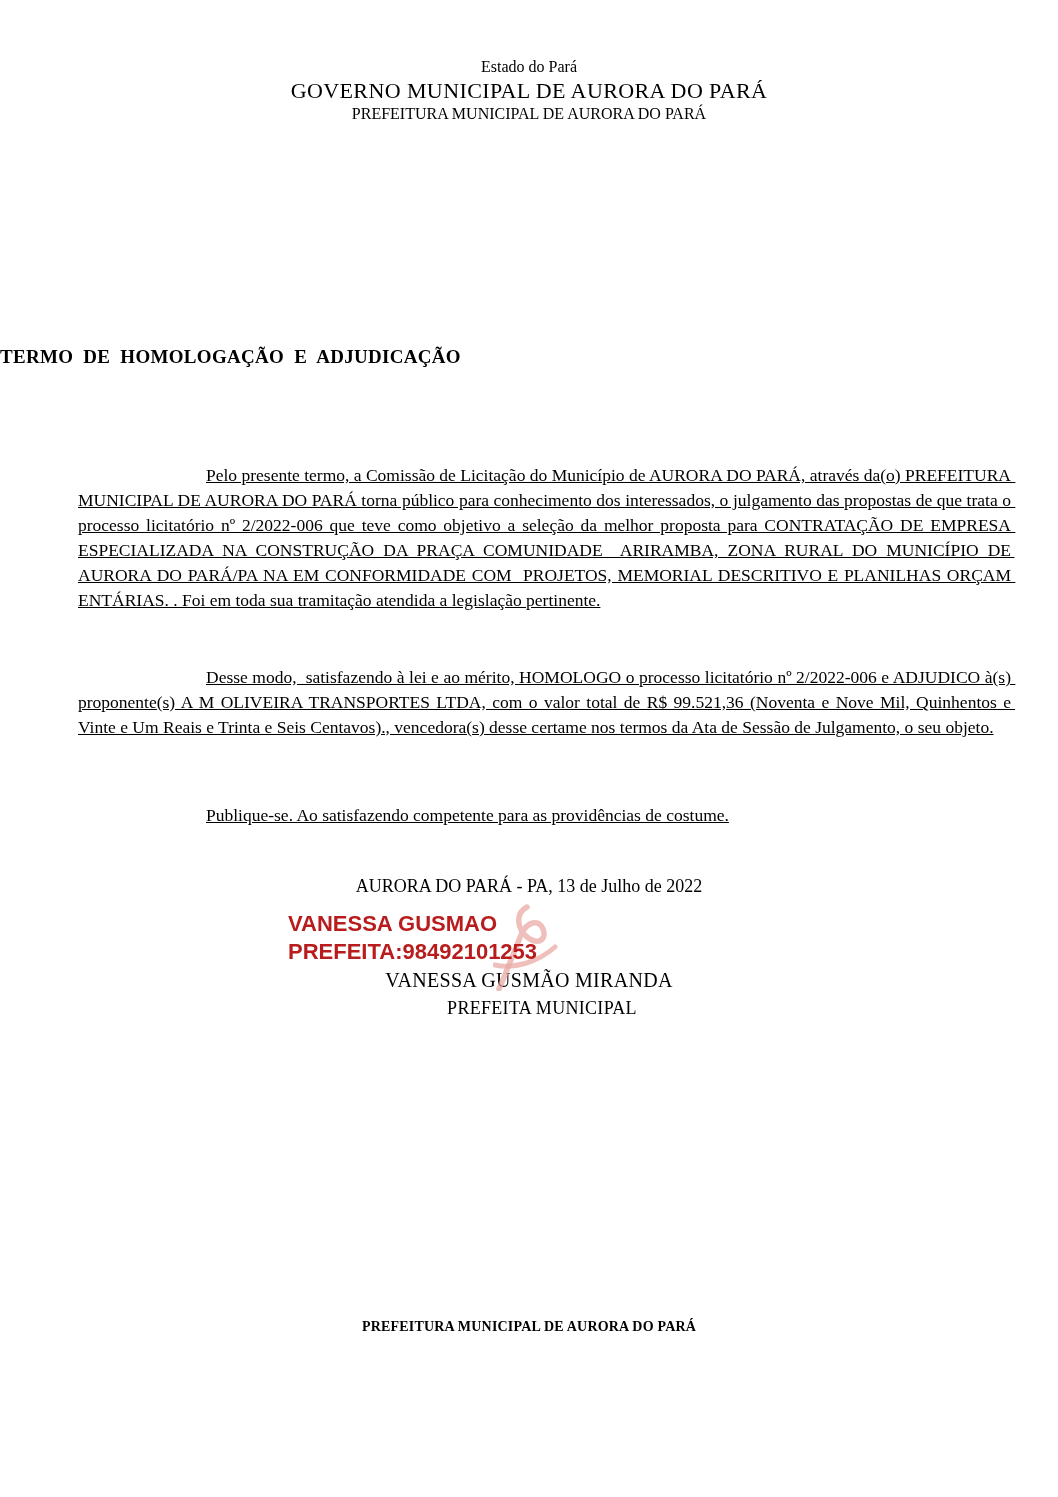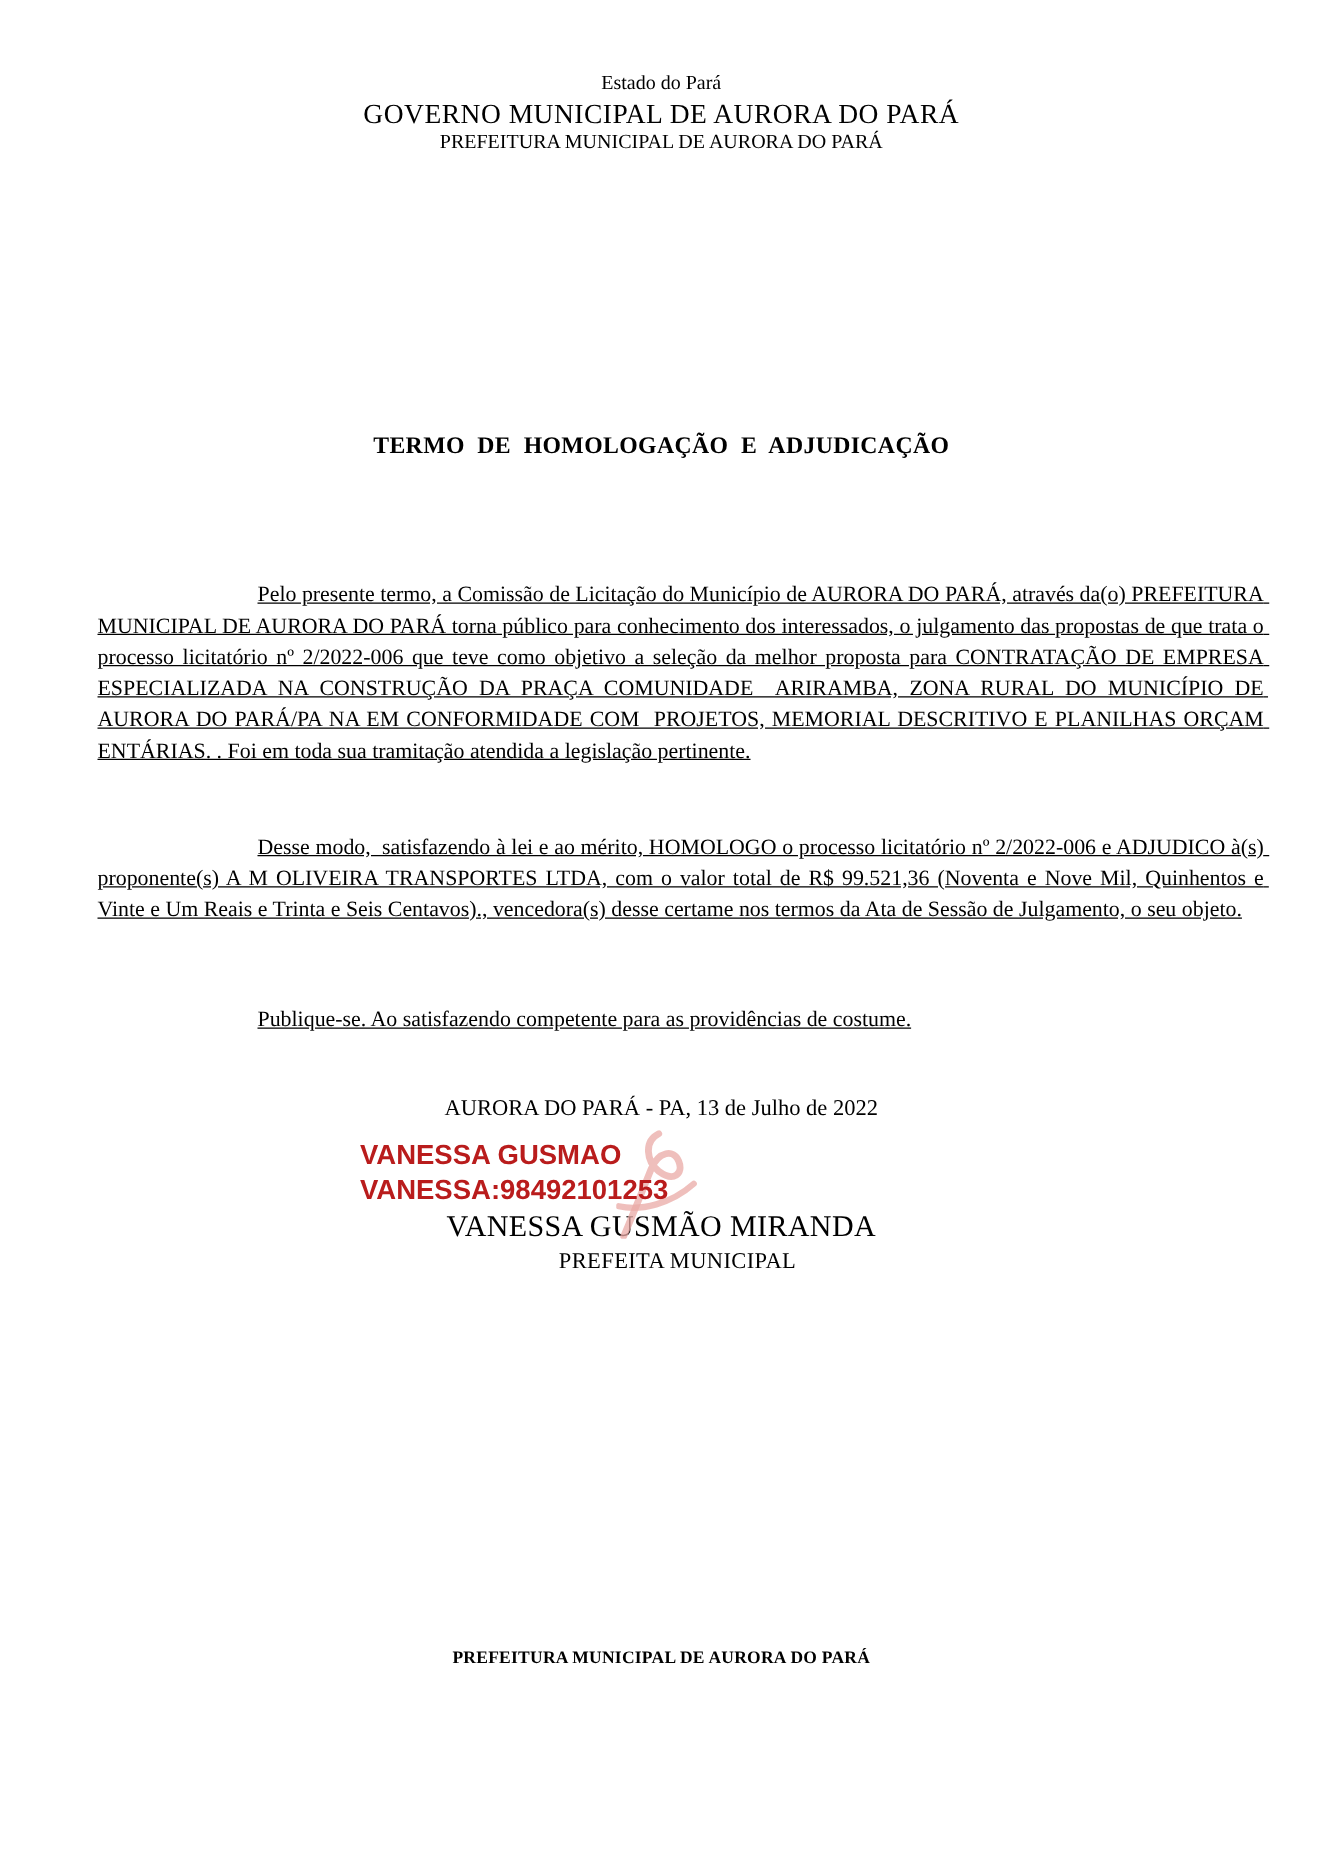--- a/index.html
+++ b/index.html
@@ -17,21 +17,20 @@
     top: 57px; left: 0; right: 0;
     text-align: center;
     font-weight: normal;
   }
   .lh-state  { font-size: 16px; line-height: 20px; }
   .lh-gov    { font-size: 22px; line-height: 27px; letter-spacing: 0.4px; }
   .lh-pref   { font-size: 16px; line-height: 20px; }
   .doc-title {
     position: absolute;
     top: 333px; left: 0; right: 0;
-    text-align: center;
     font-size: 19px;
     font-weight: bold;
     word-spacing: 5px;
     letter-spacing: 0.3px;
   }
   .body-par {
     position: absolute;
     left: 62px;
     width: 933px;
     font-size: 17.5px;
@@ -80,21 +79,21 @@
     line-height: 17.5px;
     font-weight: bold;
     color: #1b1b1b;
     z-index: 2;
     white-space: nowrap;
   }
   .printed-name {
     position: absolute;
     top: 969px; left: 0; right: 0;
     text-align: center;
-    font-size: 24px;
+    font-size: 20px;
     letter-spacing: 0.3px;
   }
   .signer-role {
     position: absolute;
     top: 998px; left: 0; right: 0;
     text-align: center;
     font-size: 18px;
     letter-spacing: 0.3px;
     margin-left: 26px;
   }
@@ -128,21 +127,21 @@
 
   <div class="date-line">AURORA DO PARÁ - PA, 13 de Julho de 2022</div>
 
   <div class="sig-block">
     <svg class="sig-logo" viewBox="0 0 66 88" xmlns="http://www.w3.org/2000/svg" aria-hidden="true">
       <path d="M34 4 C22 10 24 26 34 34 C46 43 54 36 50 26 C46 16 34 18 28 32 C20 52 12 72 6 86" fill="none" stroke-width="5.5" stroke-linecap="round" opacity="0.75" stroke="#e9aaa6"></path>
       <path d="M2 62 C20 66 44 60 62 44" fill="none" stroke-width="5" stroke-linecap="round" opacity="0.75" stroke="#e9aaa6"></path>
     </svg>
     <div class="sig-name">
       <div>VANESSA GUSMAO</div>
-      <div>VANESSA:98492101253</div>
+      <div>PREFEITA:98492101253</div>
     </div>
   </div>
 
   <div class="printed-name">VANESSA GUSMÃO MIRANDA</div>
   <div class="signer-role">PREFEITA MUNICIPAL</div>
 
   <div class="page-footer">PREFEITURA MUNICIPAL DE AURORA DO PARÁ</div>
 
 </div>
 

